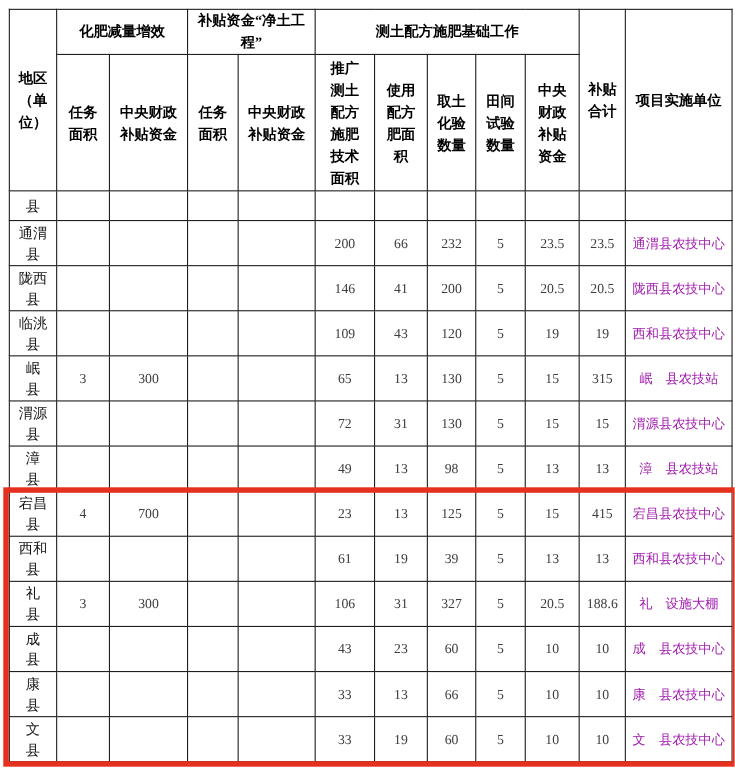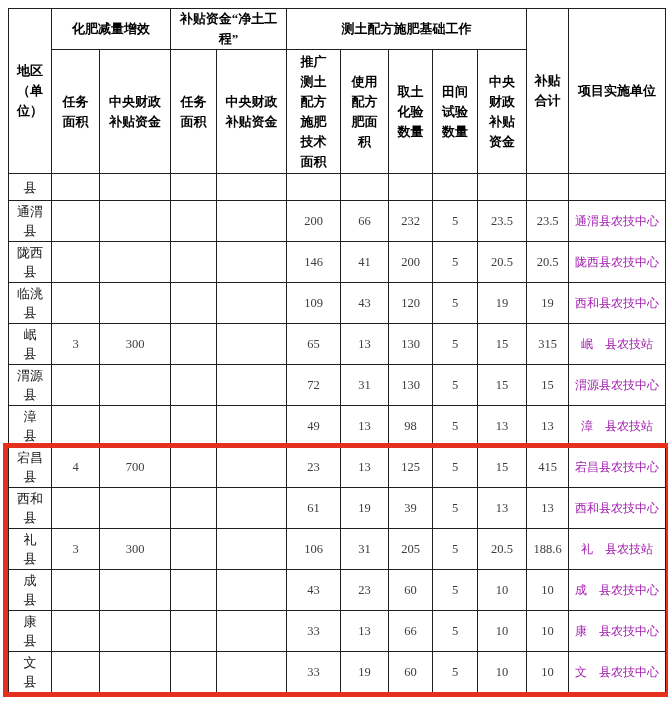--- a/index.html
+++ b/index.html
@@ -263,25 +263,25 @@
         </tr>
         <tr>
           <td class="region">礼
 县</td>
           <td class="num">3</td>
           <td class="num">300</td>
           <td class="num"></td>
           <td class="num"></td>
           <td class="num">106</td>
           <td class="num">31</td>
-          <td class="num">205</td>
+          <td class="num">327</td>
           <td class="num">5</td>
           <td class="num">20.5</td>
           <td class="num">188.6</td>
-          <td class="unit">礼　县农技站</td>
+          <td class="unit">礼　设施大棚</td>
         </tr>
         <tr>
           <td class="region">成
 县</td>
           <td class="num"></td>
           <td class="num"></td>
           <td class="num"></td>
           <td class="num"></td>
           <td class="num">43</td>
           <td class="num">23</td>

